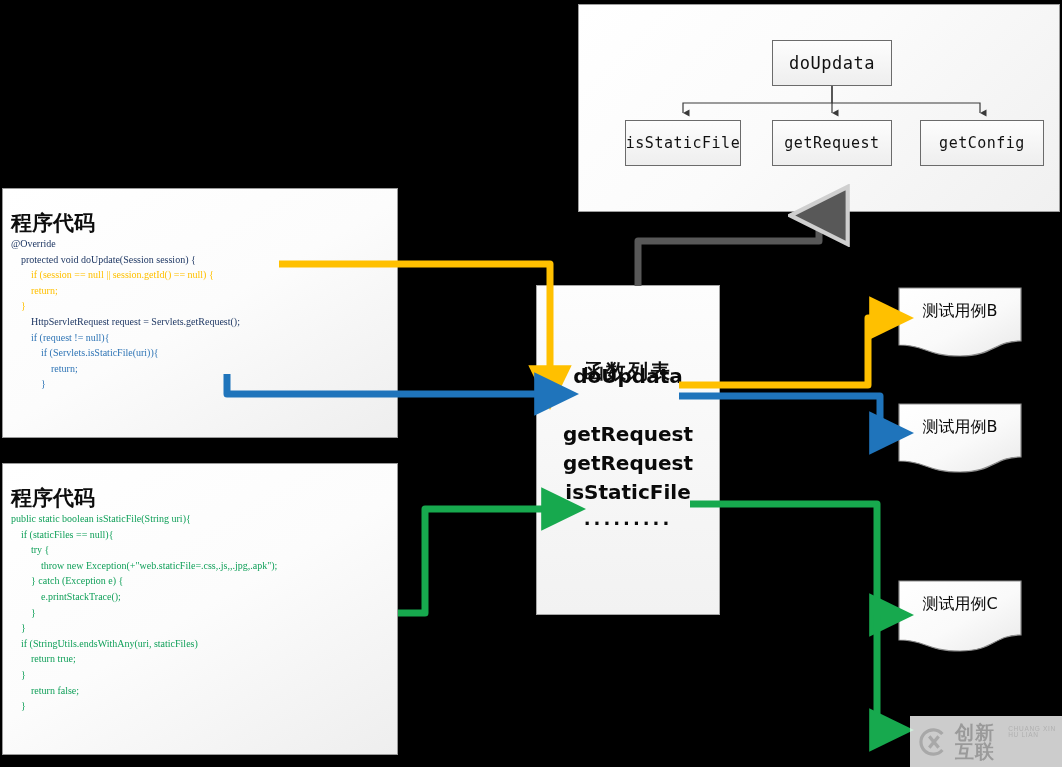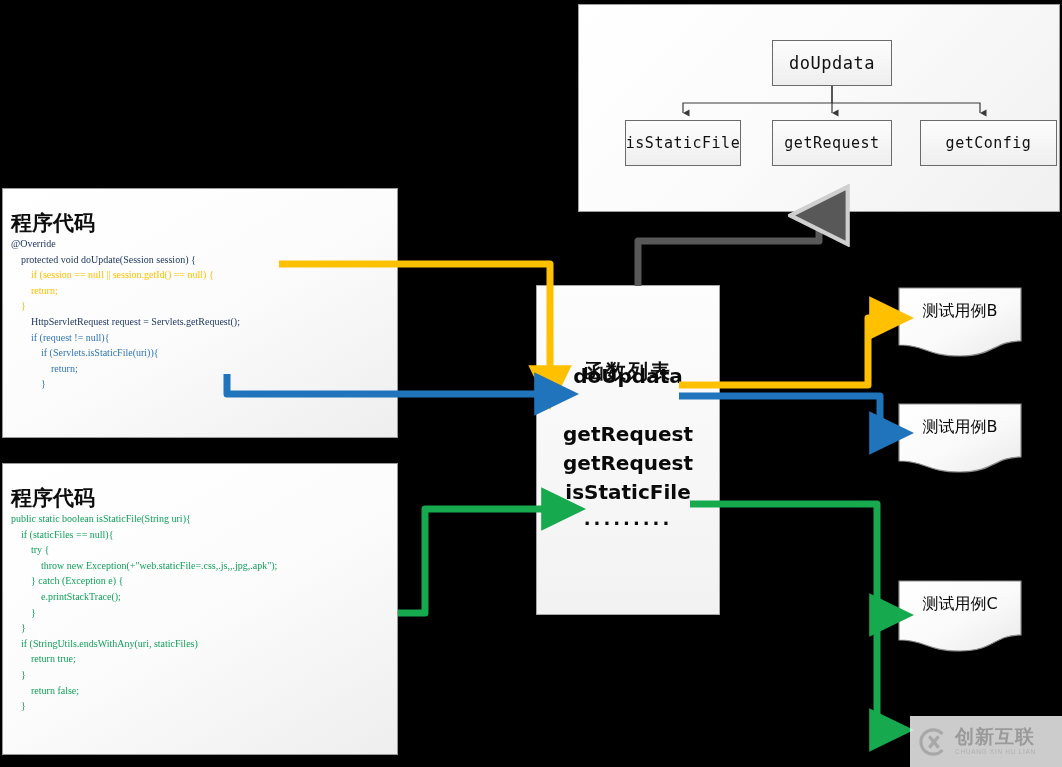--- a/index.html
+++ b/index.html
@@ -24,21 +24,21 @@
     border:1px solid #6b6b6b;
     box-sizing:border-box;
     display:flex;align-items:center;justify-content:center;
     font-family:"DejaVu Sans Mono","Liberation Mono",monospace;
     font-size:17px;color:#111;letter-spacing:.5px;
     white-space:nowrap;
   }
   #box-doupdata{left:772px;top:40px;width:120px;height:46px;}
   #box-isstaticfile{left:625px;top:120px;width:116px;height:46px;font-size:15px;}
   #box-getrequest{left:772px;top:120px;width:120px;height:46px;font-size:15px;}
-  #box-getconfig{left:920px;top:120px;width:137px;height:46px;font-size:15px;}
+  #box-getconfig{left:920px;top:120px;width:124px;height:46px;font-size:15px;}
 
   
   .codepanel{
     position:absolute;
     background:linear-gradient(150deg,#ffffff 0%,#fcfcfc 50%,#eeeeee 100%);
     border:1px solid #9a9a9a;
     box-sizing:border-box;
     padding:6px 8px 4px 8px;
     overflow:hidden;
   }
@@ -95,21 +95,21 @@
   #doc-d{left:898px;top:700px;width:124px;height:67px;}
 
   
   #watermark{
     position:absolute;left:910px;top:716px;width:152px;height:51px;
     background:rgba(255,255,255,.80);
     display:flex;align-items:center;gap:7px;padding-left:8px;
     box-sizing:border-box;
   }
   #wm-logo{width:30px;height:30px;flex:0 0 auto;}
-  #wm-text{display:flex;flex-direction:column;line-height:1;}
+  #wm-text{display:flex;flex-direction:row;line-height:1;}
   #wm-cn{font-family:"DejaVu Sans","Liberation Sans",sans-serif;
          font-weight:bold;font-size:19px;color:#9a9a9a;letter-spacing:1px;}
   #wm-en{font-family:"Liberation Sans",sans-serif;font-size:6.5px;
          color:#b0b0b0;letter-spacing:.7px;margin-top:3px;}
 
   
   #connectors{position:absolute;left:0;top:0;width:1062px;height:767px;
               pointer-events:none;}
 </style>
 </head>

